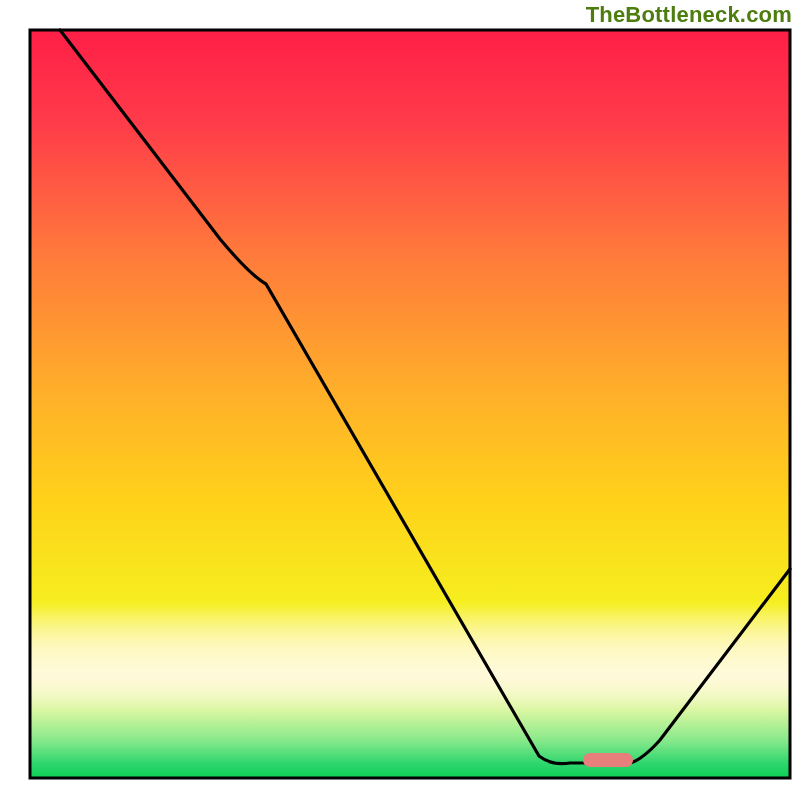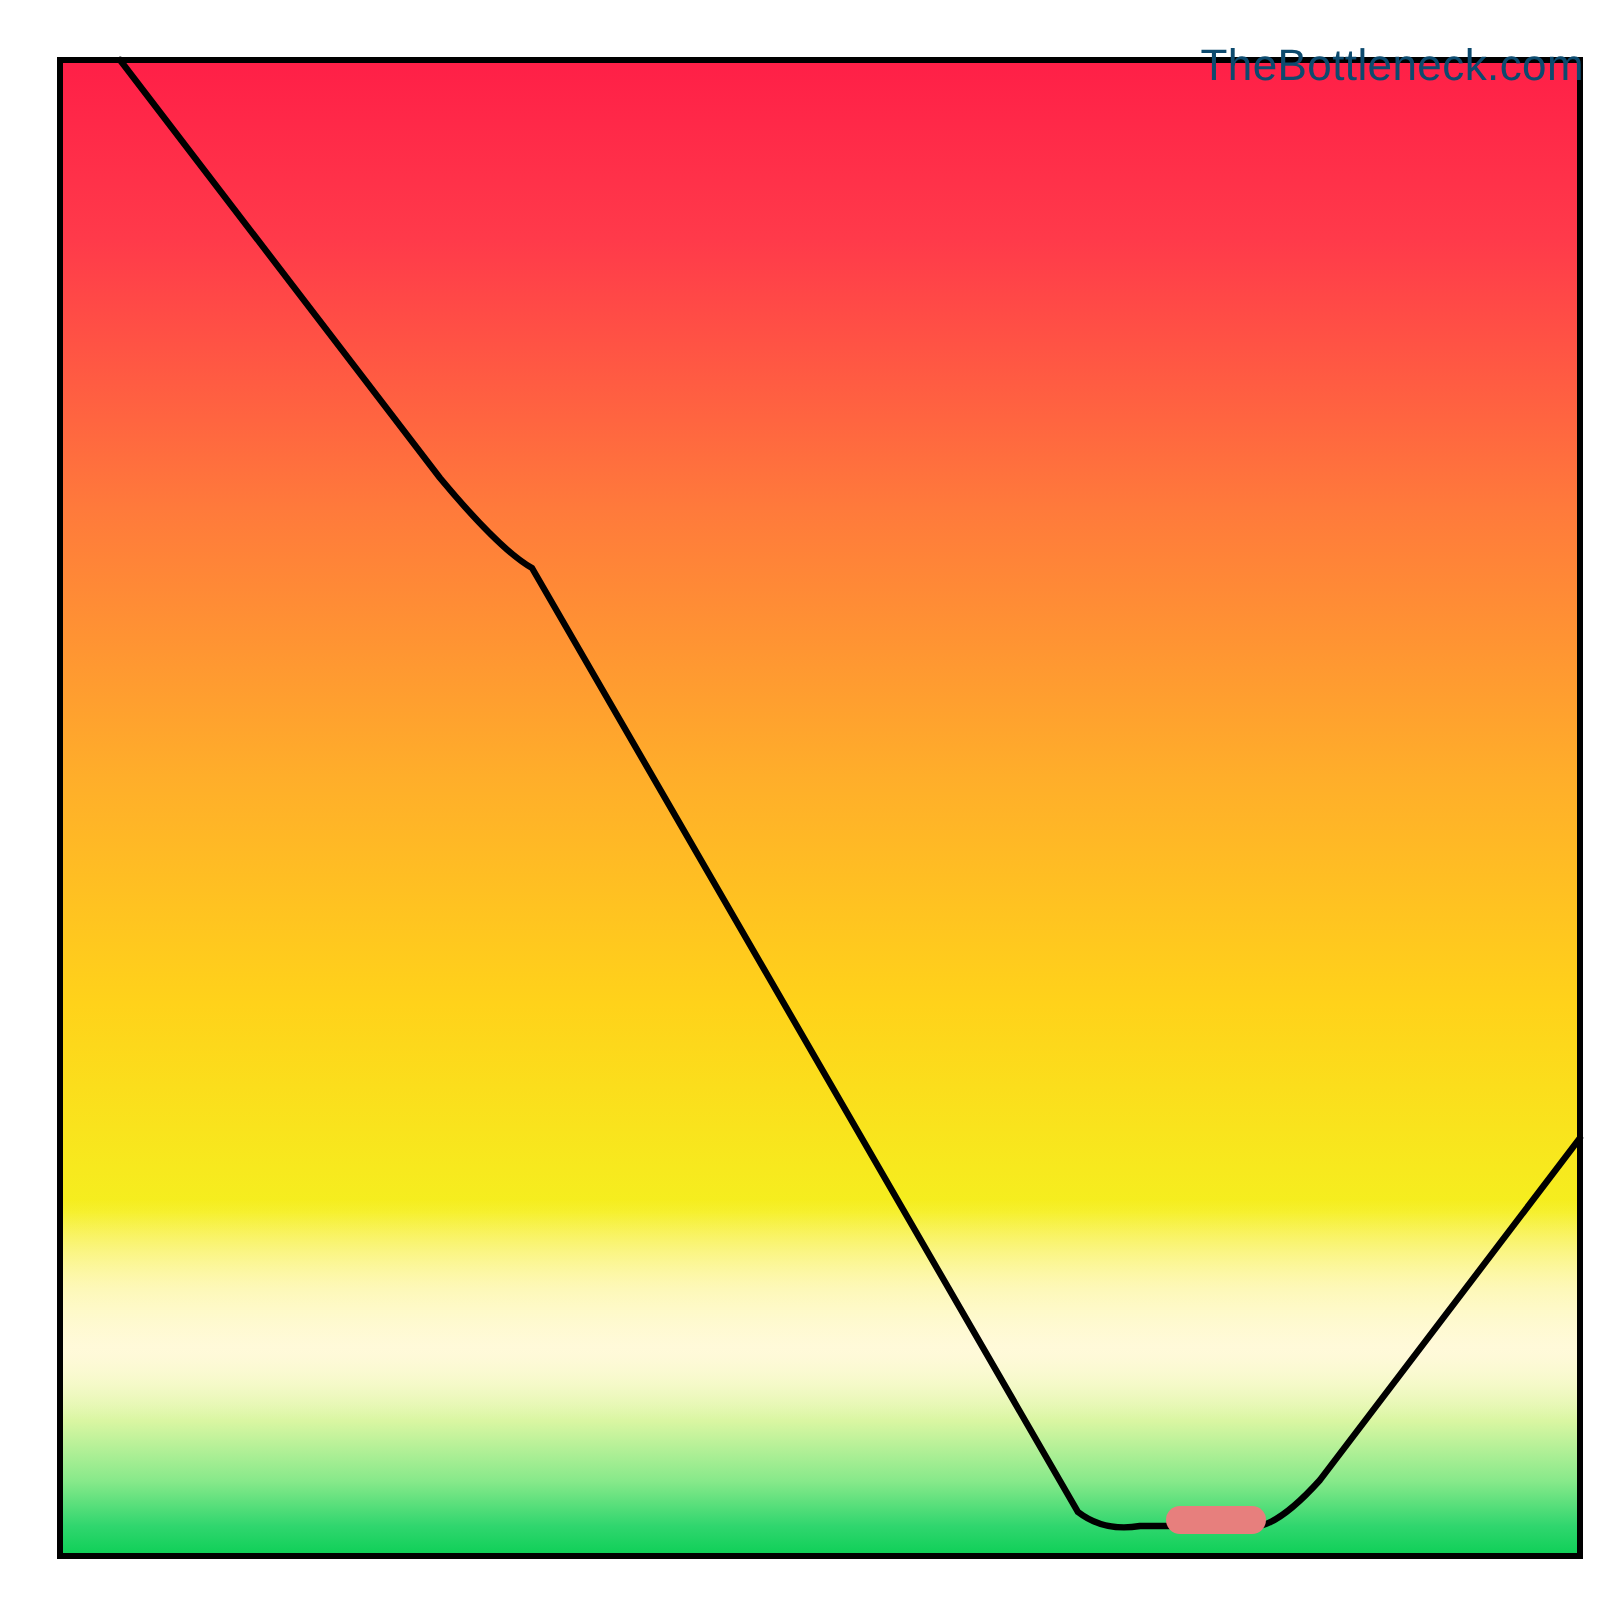--- a/index.html
+++ b/index.html
@@ -11,25 +11,25 @@
     background: #ffffff;
     font-family: Arial, Helvetica, sans-serif;
   }
   .wrap {
     position: relative;
     width: 800px;
     height: 800px;
   }
   .watermark {
     position: absolute;
-    top: 20px;
+    top: 2px;
     right: 8px;
     font-size: 22px;
-    font-weight: 400;
-    color: #0c4a6e;
+    font-weight: 700;
+    color: #4d7c0f;
     letter-spacing: 0.2px;
     user-select: none;
   }
   svg {
     display: block;
   }
 </style>
 </head>
 <body>
 

